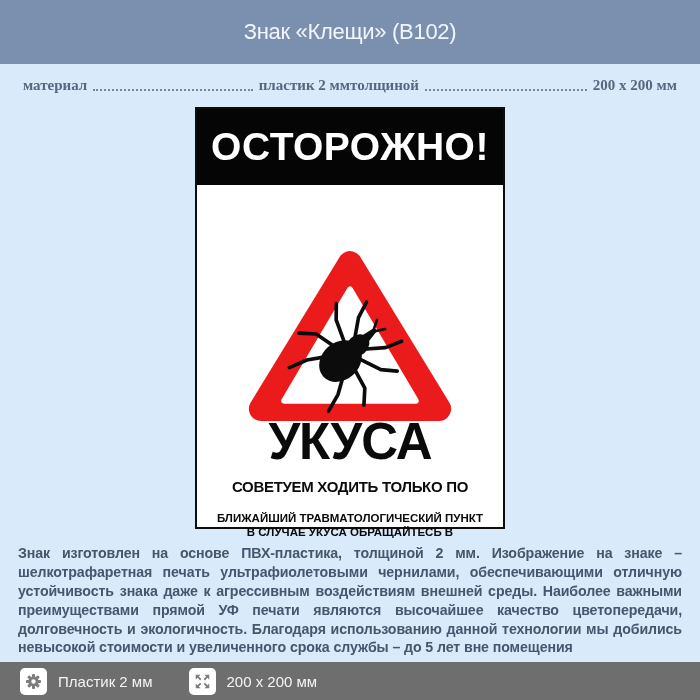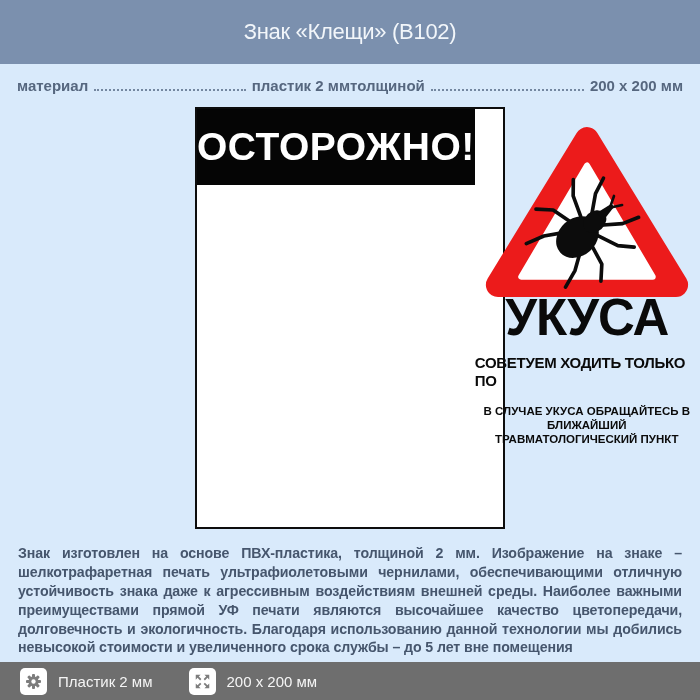--- a/index.html
+++ b/index.html
@@ -12,33 +12,33 @@
   
   .header {
     height:64px; background:#7b90ae;
     display:flex; align-items:center; justify-content:center;
   }
   .header .title {
     color:#f2f6fa; font-size:22px; font-weight:400; letter-spacing:-0.3px;
   }
   
   .specs {
-    display:flex; padding:0 17px; margin-top:13px;
-    color:#56677f; font-size:15px; font-weight:700;
+    display:flex; padding:0 23px; margin-top:13px;
+    color:#56677f; font-size:15px; font-weight:700;font-family:Liberation Serif, serif;
   }
   .spec { flex:1; display:flex; align-items:flex-end; white-space:nowrap; }
   .spec .dots {
     flex:1; margin:0 6px 3px 6px;
     border-bottom:2px dotted #7487a0; height:1px;
   }
   
   .sign-wrap { display:flex; justify-content:center; margin-top:13px; }
   .sign {
     width:310px; height:422px; background:#ffffff;
-    border:2px solid #0d0d0d; display:flex; flex-direction:row;
+    border:2px solid #0d0d0d; display:flex; flex-direction:column;gap:48px;
   }
   .sign-header {
     height:76px; background:#050505; flex:0 0 76px;
     display:flex; align-items:center; justify-content:center;
   }
   .sign-header span {
     color:#ffffff; font-size:39px; font-weight:700; letter-spacing:0.5px;
   }
   .sign-body { flex:1; display:flex; flex-direction:column; align-items:center; }
   .sign-pictogram { margin-top:8px; }
@@ -128,22 +128,22 @@
           </g>
         </svg>
 
         <div class="sign-title">УКУСА</div>
 
         <div class="sign-advice">
           <div>СОВЕТУЕМ ХОДИТЬ ТОЛЬКО ПО</div>
         </div>
 
         <div class="sign-note">
+          <div>БЛИЖАЙШИЙ ТРАВМАТОЛОГИЧЕСКИЙ ПУНКТ</div>
           <div>В СЛУЧАЕ УКУСА ОБРАЩАЙТЕСЬ В</div>
-          <div>БЛИЖАЙШИЙ ТРАВМАТОЛОГИЧЕСКИЙ ПУНКТ</div>
         </div>
 
       </div>
     </div>
   </div>
 
   <p class="description">Знак изготовлен на основе ПВХ-пластика, толщиной 2 мм. Изображение на знаке – шелкотрафаретная печать ультрафиолетовыми чернилами, обеспечивающими отличную устойчивость знака даже к агрессивным воздействиям внешней среды. Наиболее важными преимуществами прямой УФ печати являются высочайшее качество цветопередачи, долговечность и экологичность. Благодаря использованию данной технологии мы добились невысокой стоимости и увеличенного срока службы – до 5 лет вне помещения</p>
 
   <div class="footer">
 

